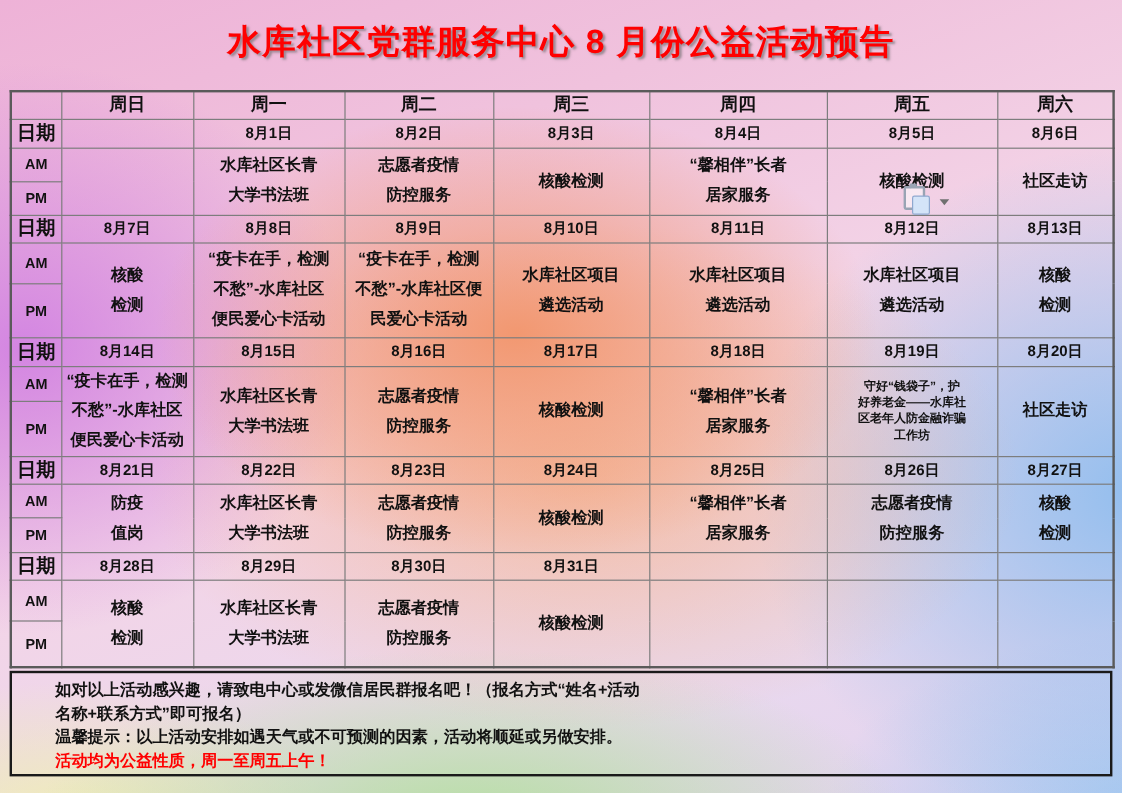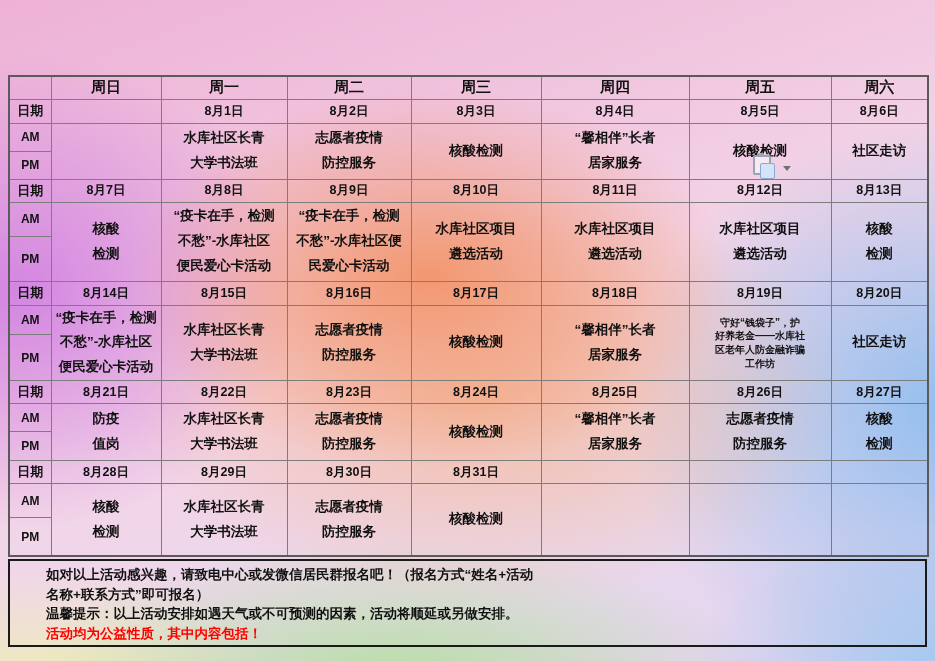--- a/index.html
+++ b/index.html
@@ -28,21 +28,21 @@
     position:absolute;left:8px;top:75px;width:919px;
     border-collapse:collapse;table-layout:fixed;
     border:2px solid #5a5a5a;
   }
   table.cal td{
     border:1px solid #7d7d7d;padding:0;margin:0;
     text-align:center;vertical-align:middle;
     font-weight:bold;color:#111;overflow:hidden;
   }
   .dh{font-size:15px;}
-  .lbl-date{font-size:13px;}
+  .lbl-date{font-size:16px;}
   .lbl-ampm{font-size:12px;}
   .date-cell{font-size:12.5px;}
   .act{font-size:13.5px;line-height:1.85;white-space:pre-line;}
   .act.tight{font-size:10px;line-height:1.36;}
   tr.h23{height:23px}tr.h24{height:24px}tr.h28{height:28px}tr.h29{height:29px}
   tr.h34{height:34px}tr.h38{height:38px}tr.h44{height:44px}tr.h45{height:45px}
   .notes{
     position:absolute;left:8px;top:559px;width:919px;height:88px;
     display:flex;border:2px solid #1a1a1a;box-sizing:border-box;
   }
@@ -55,20 +55,21 @@
   .pi-back::before{content:"";position:absolute;left:3px;top:-4px;width:6px;height:3px;background:#99a4b4;border-radius:1px;}
   .pi-front{position:absolute;left:9px;top:9px;width:13px;height:14px;border:1.5px solid #8fa8cf;border-radius:2px;background:#d4e4f8;}
   .pi-arrow{position:absolute;left:32px;top:12px;width:0;height:0;
     border-left:4px solid transparent;border-right:4px solid transparent;border-top:5px solid #707070;}
 </style>
 </head>
 <body>
 
 <div class="page">
 
+  <div class="title">水库社区党群服务中心 8 月份公益活动预告</div>
 
   <table class="cal">
     <colgroup>
       <col style="width:42px">
         <col style="width:110px">
         <col style="width:126px">
         <col style="width:124px">
       <col style="width:130px">
         <col style="width:148px">
         <col style="width:142px">
@@ -241,16 +242,16 @@
 
   <div class="paste-icon" title="">
     <div class="pi-back"></div>
     <div class="pi-front"></div>
     <div class="pi-arrow"></div>
   </div>
 
   <div class="notes">
     <div class="note note-right"><span>如对以上活动感兴趣，请致电中心或发微信居民群报名吧！（报名方式“姓名+活动名称+联系方式”即可报名）
 温馨提示：以上活动安排如遇天气或不可预测的因素，活动将顺延或另做安排。
-</span><span class="red">活动均为公益性质，其中内容包括！</span></div>
+</span><span class="red">活动均为公益性质，周一至周五上午！</span></div>
   </div>
 
 </div>
 
 </body></html>

